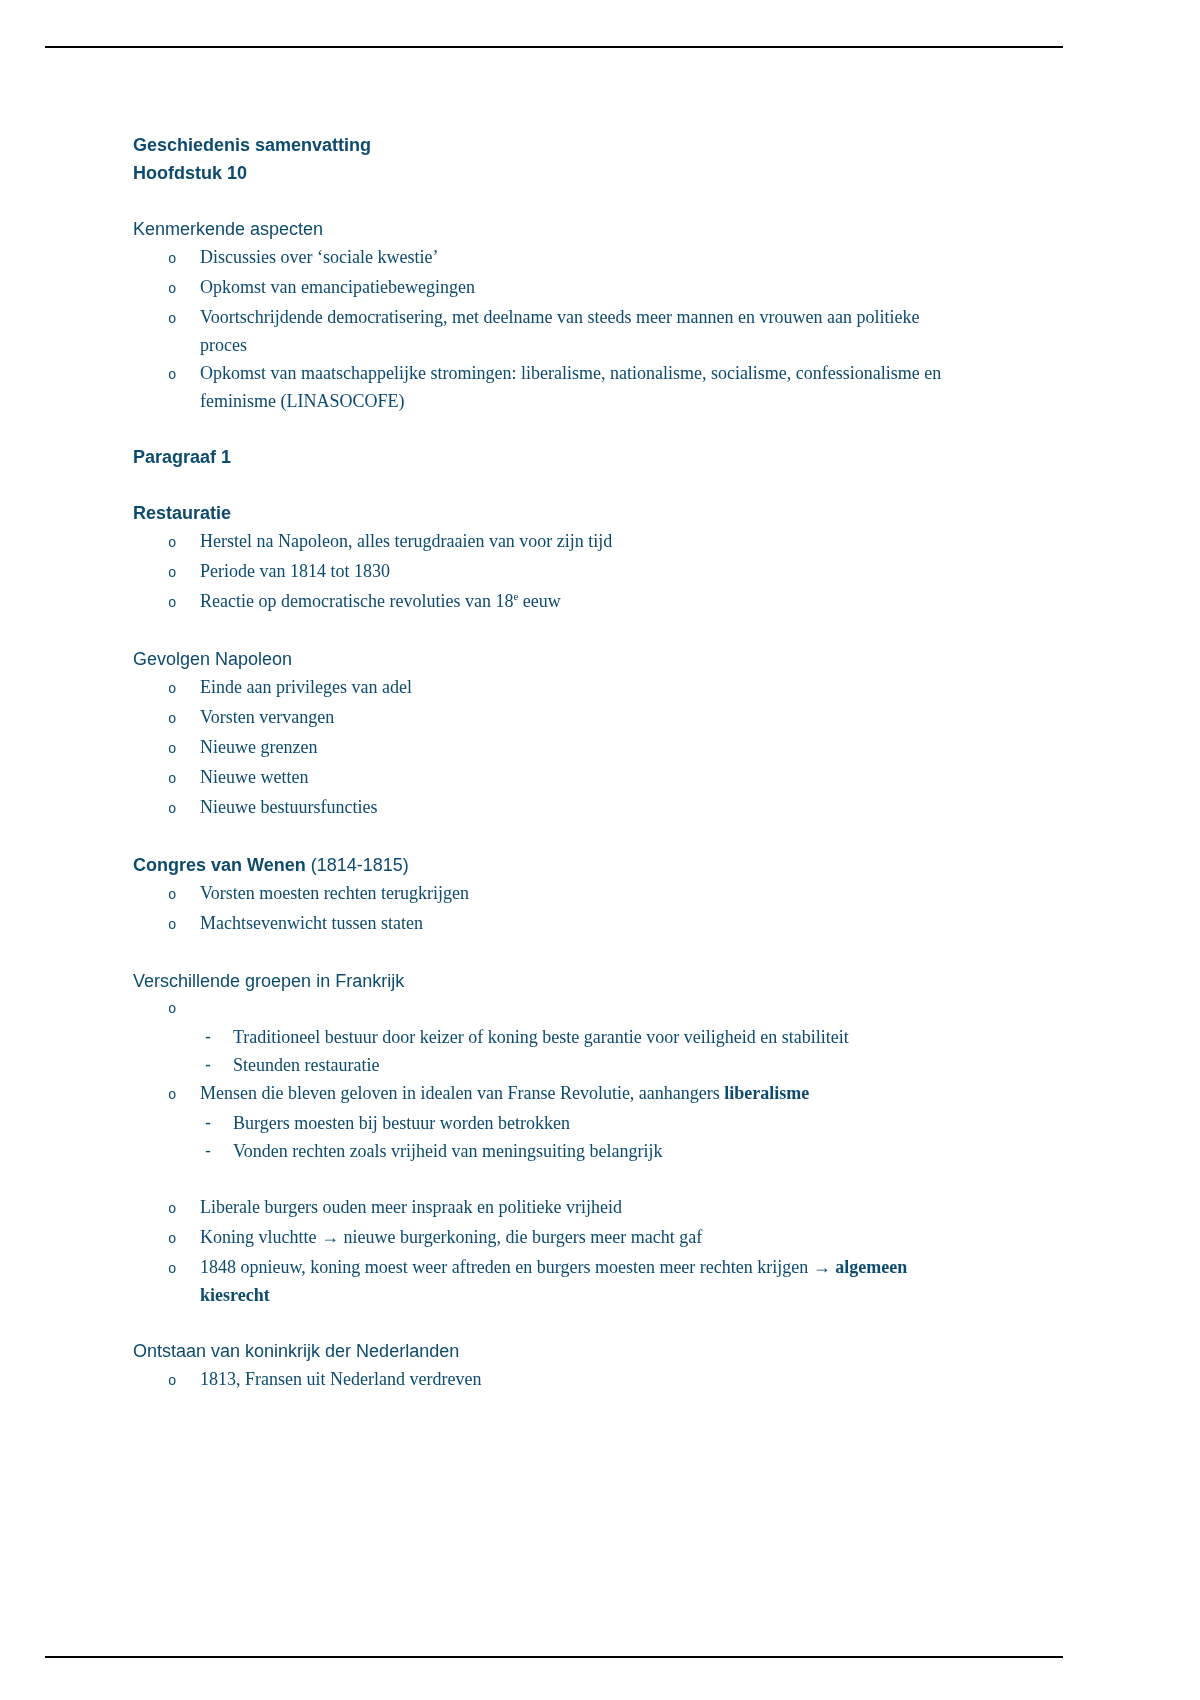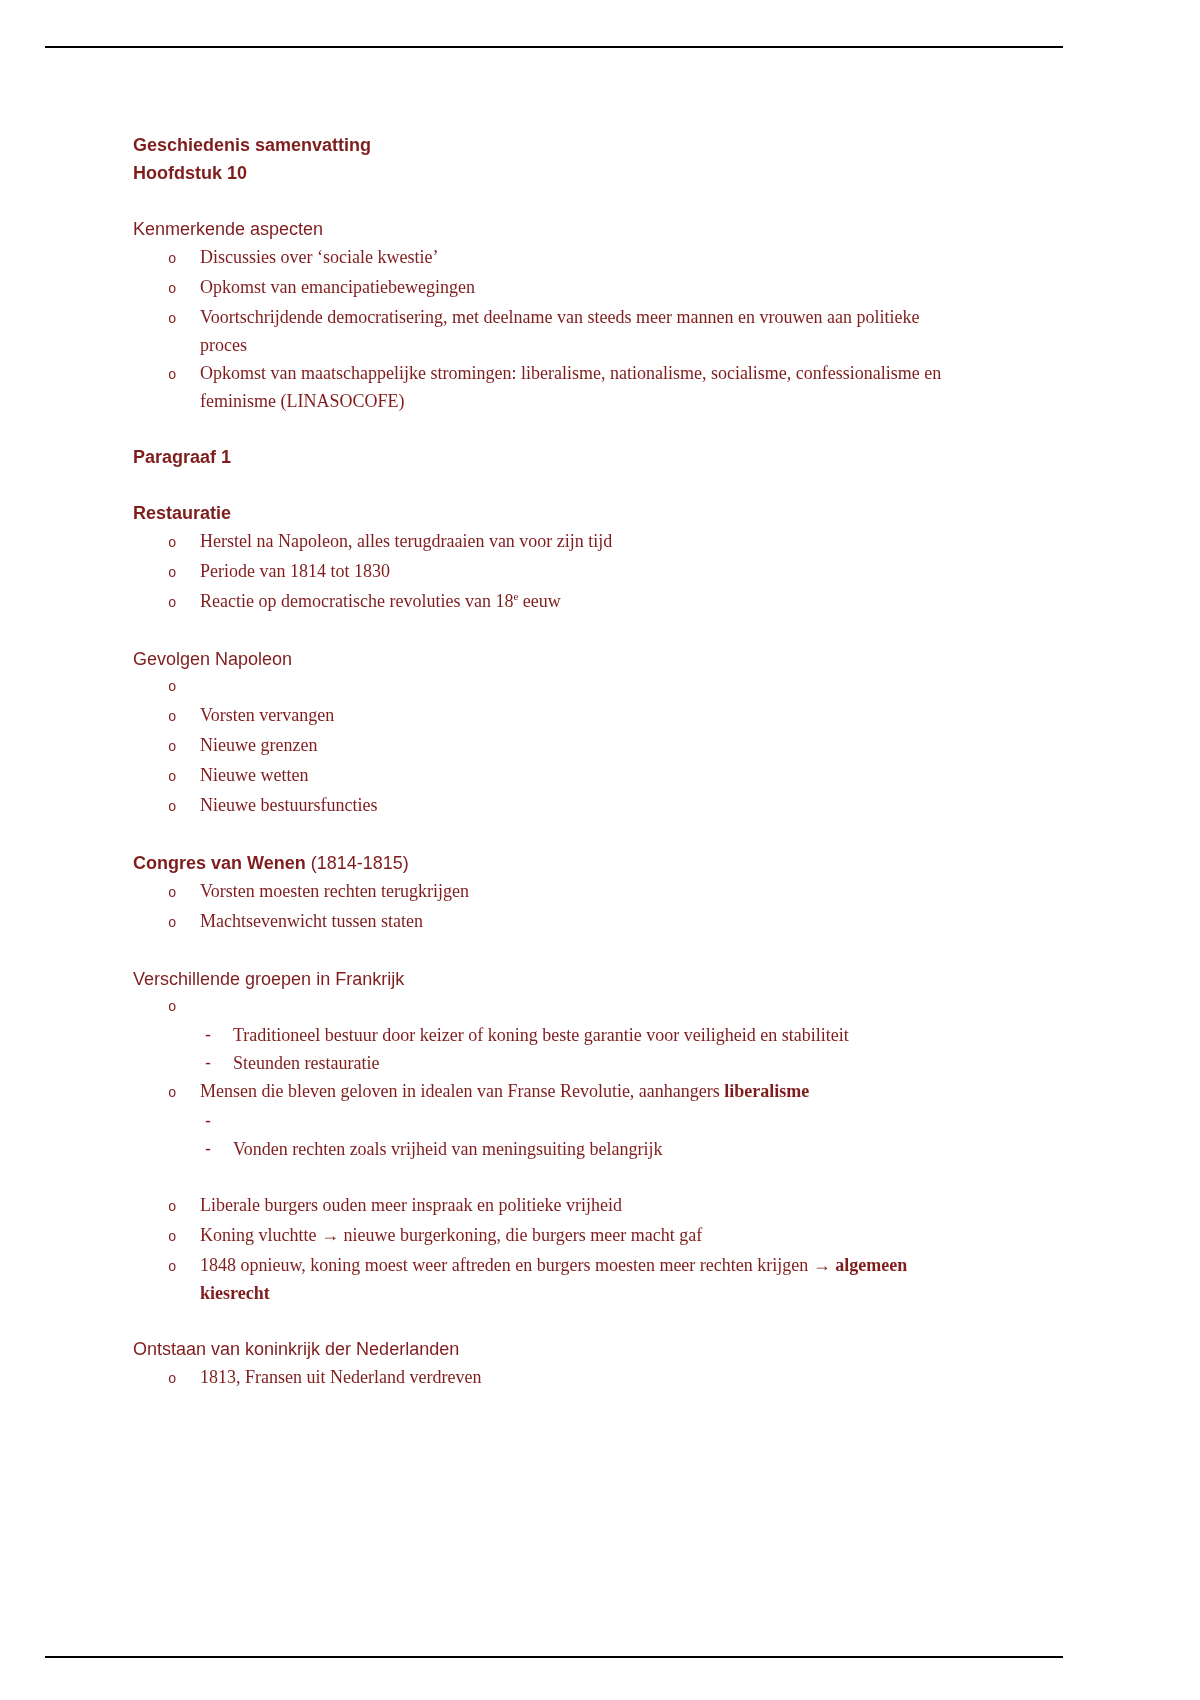--- a/index.html
+++ b/index.html
@@ -4,21 +4,21 @@
 <style>
   * { box-sizing: border-box; }
   html, body { margin: 0; padding: 0; background: #ffffff; }
   .page {
     position: relative;
     width: 1200px;
     height: 1700px;
     background: #ffffff;
     font-family: "Liberation Sans", "DejaVu Sans", sans-serif;
     font-size: 18px;
-    color: #7f1d1d;
+    color: #0c4a6e;
     overflow: hidden;
   }
   .rule {
     position: absolute;
     left: 45px;
     width: 1018px;
     height: 2px;
     background: #000000;
   }
   .rule-top { top: 46px; }
@@ -95,20 +95,21 @@
         <div class="btext"><span>Periode van 1814 tot 1830</span></div>
       </div>
       <div class="bullet level1">
         <span class="marker">o</span>
         <div class="btext"><span>Reactie op democratische revoluties van 18</span><sup>e</sup><span> eeuw</span></div>
       </div>
       <div class="spacer"></div>
       <div class="para"><span>Gevolgen Napoleon</span></div>
       <div class="bullet level1">
         <span class="marker">o</span>
+        <div class="btext"><span>Einde aan privileges van adel</span></div>
       </div>
       <div class="bullet level1">
         <span class="marker">o</span>
         <div class="btext"><span>Vorsten vervangen</span></div>
       </div>
       <div class="bullet level1">
         <span class="marker">o</span>
         <div class="btext"><span>Nieuwe grenzen</span></div>
       </div>
       <div class="bullet level1">
@@ -141,20 +142,21 @@
       <div class="bullet level2">
         <span class="marker">-</span>
         <div class="btext"><span>Steunden restauratie</span></div>
       </div>
       <div class="bullet level1">
         <span class="marker">o</span>
         <div class="btext"><span>Mensen die bleven geloven in idealen van Franse Revolutie, aanhangers </span><span class="b">liberalisme</span></div>
       </div>
       <div class="bullet level2">
         <span class="marker">-</span>
+        <div class="btext"><span>Burgers moesten bij bestuur worden betrokken</span></div>
       </div>
       <div class="bullet level2">
         <span class="marker">-</span>
         <div class="btext"><span>Vonden rechten zoals vrijheid van meningsuiting belangrijk</span></div>
       </div>
       <div class="spacer"></div>
       <div class="bullet level1">
         <span class="marker">o</span>
         <div class="btext"><span>Liberale burgers ouden meer inspraak en politieke vrijheid</span></div>
       </div>

